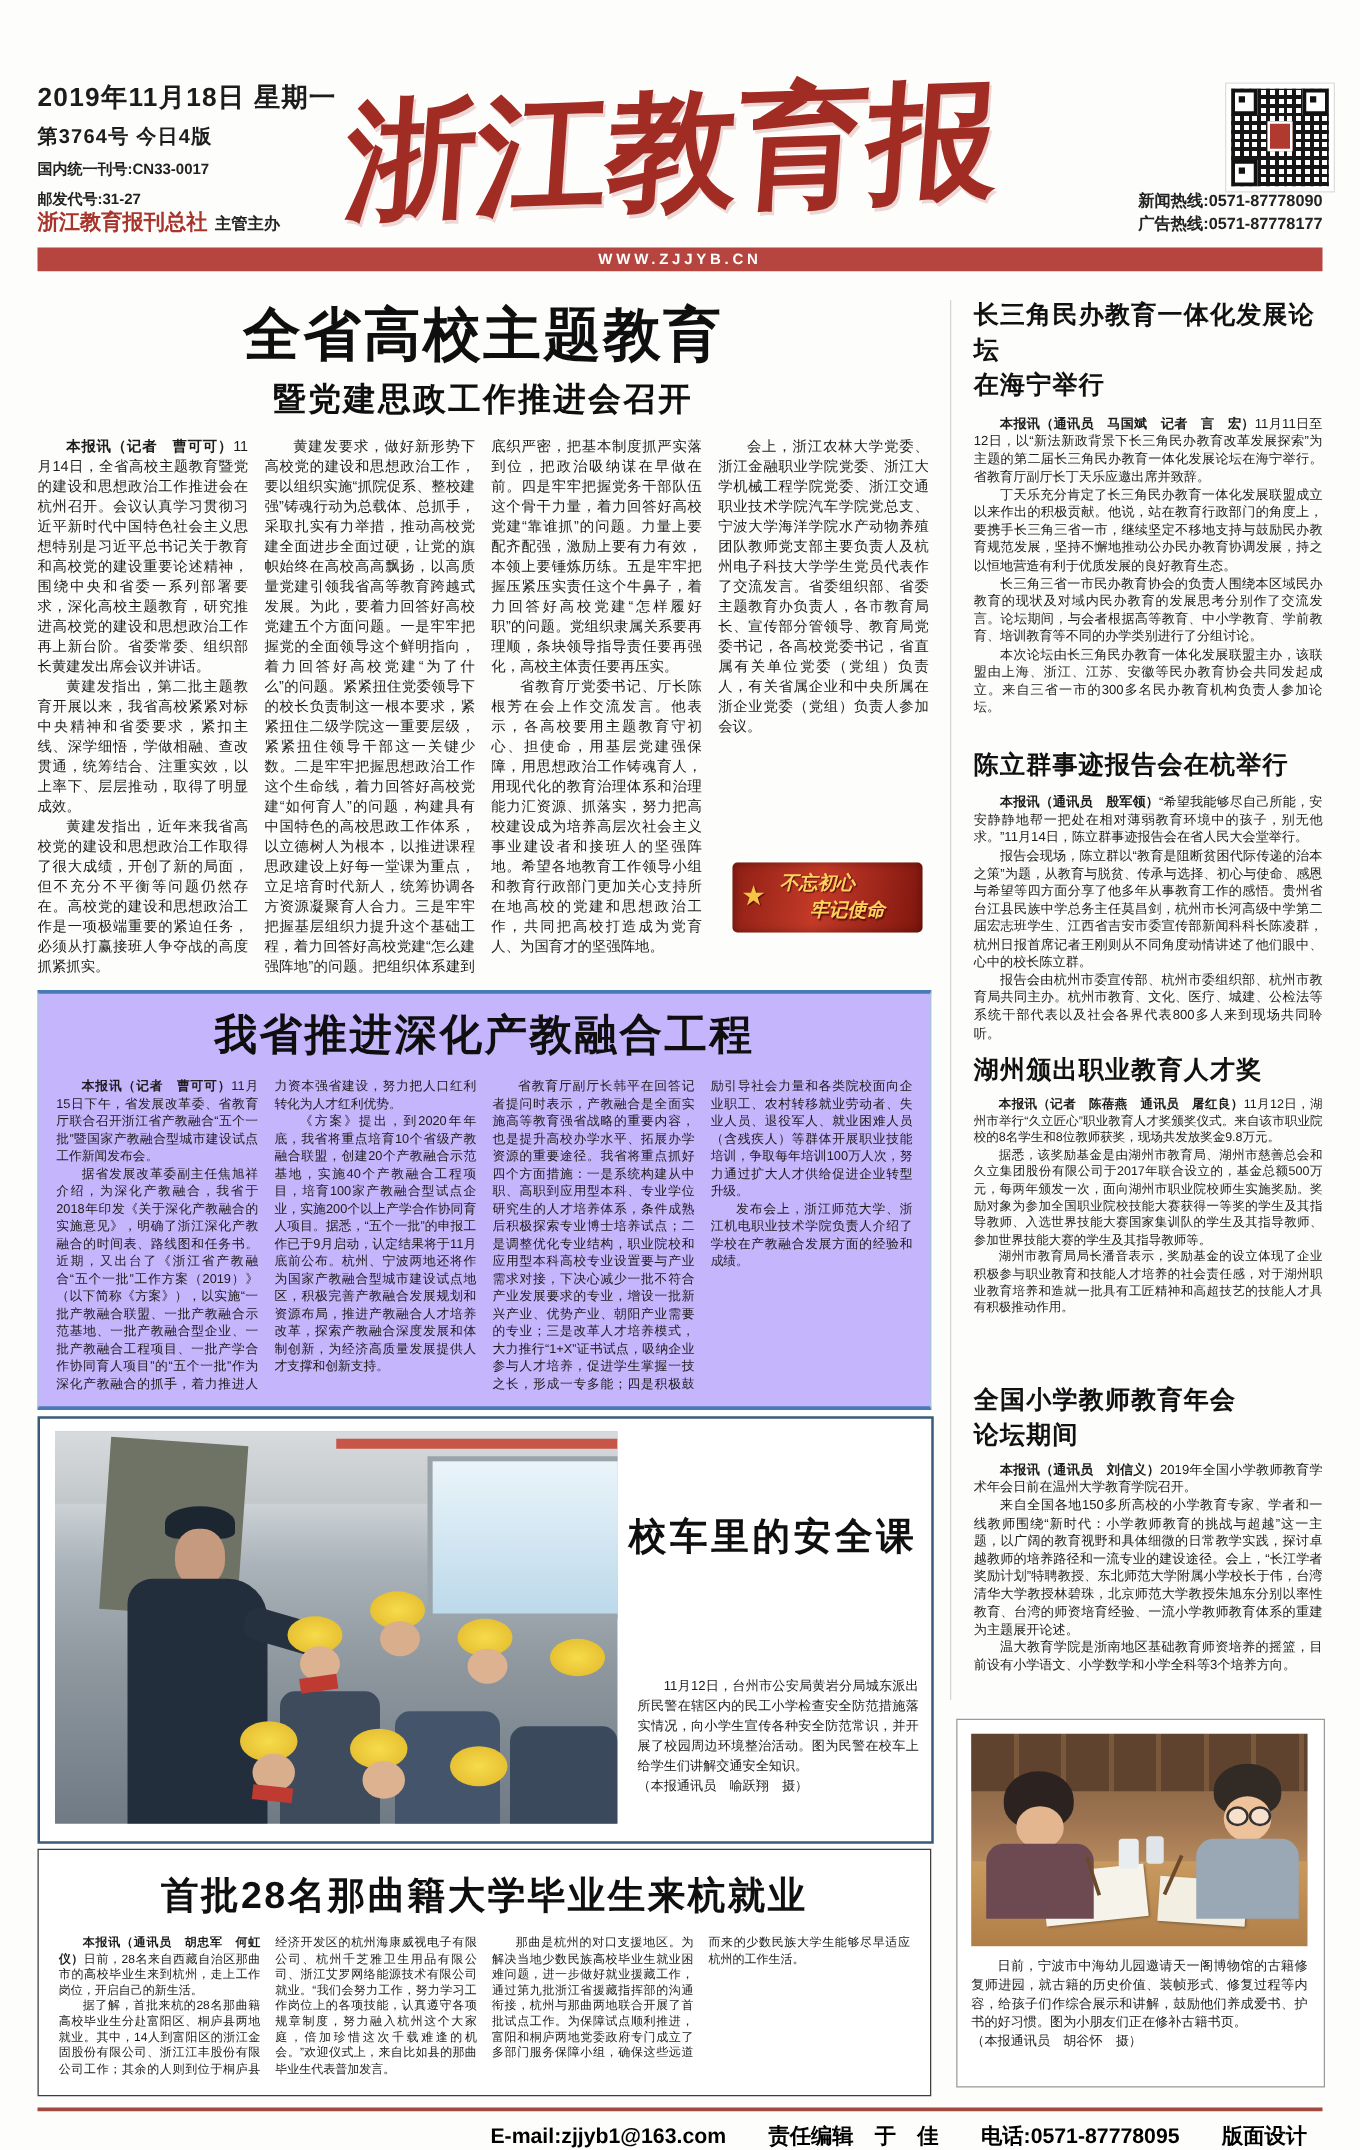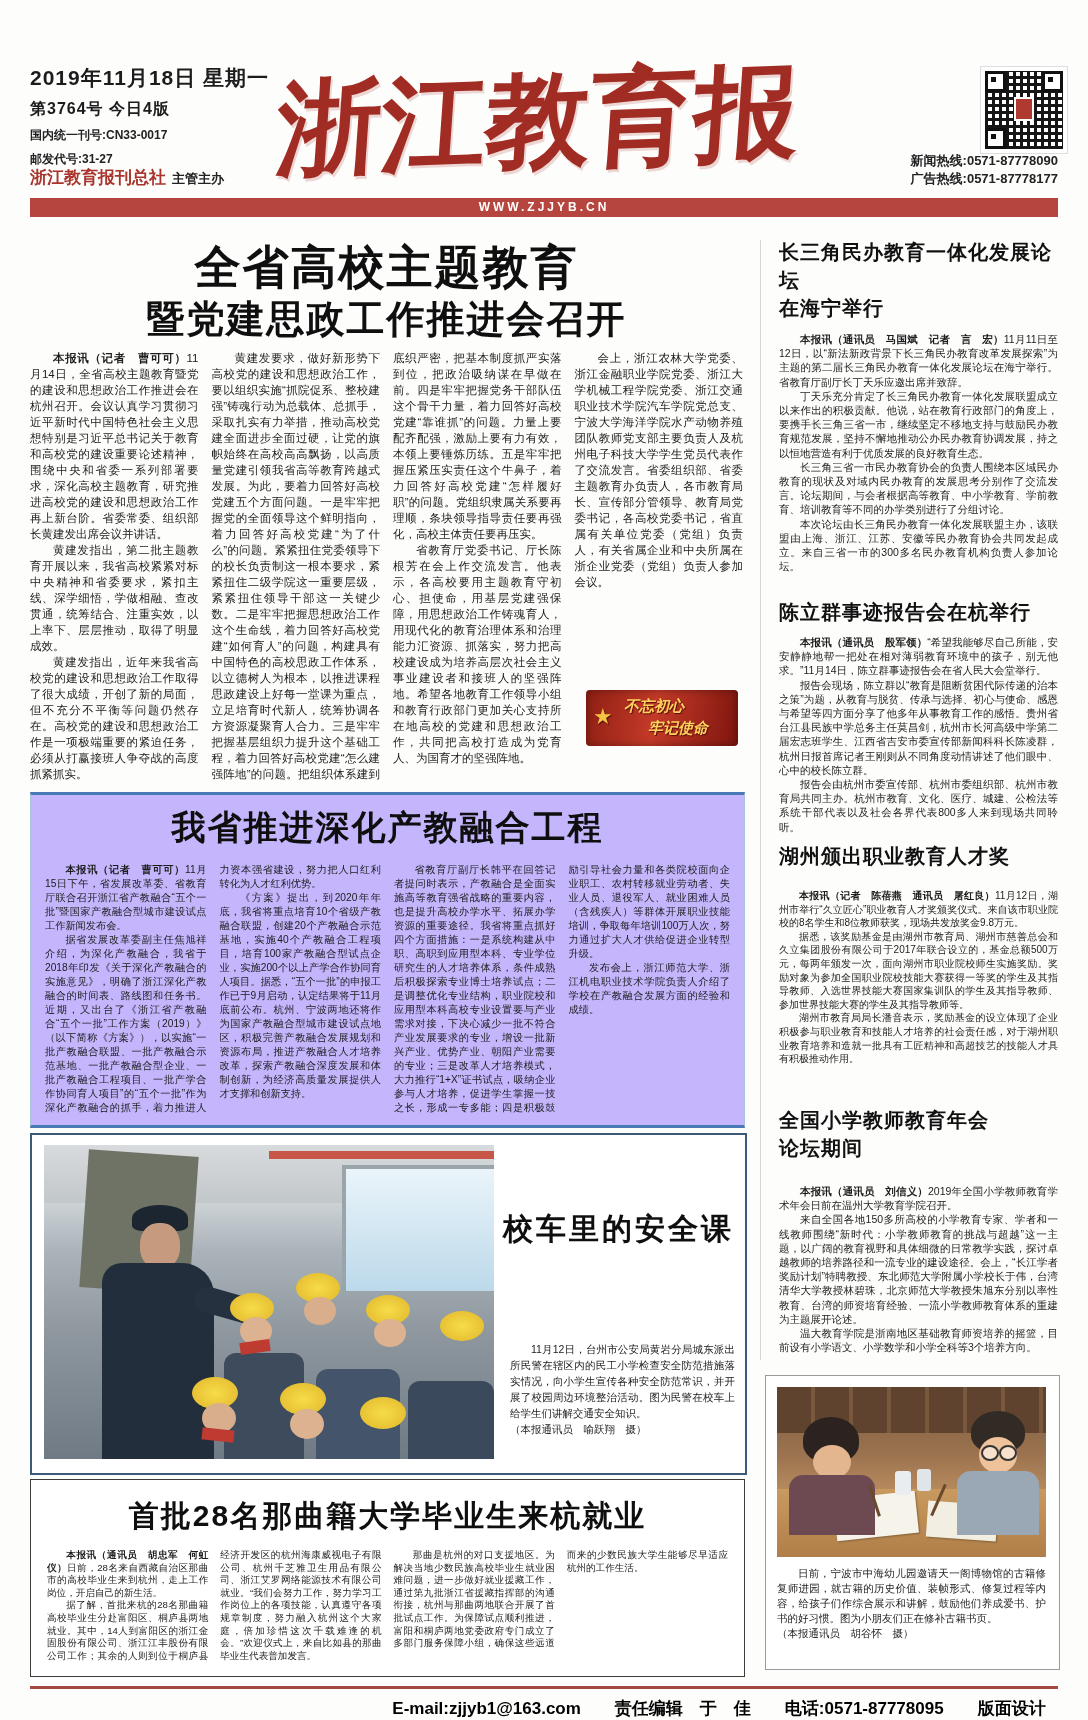--- a/index.html
+++ b/index.html
@@ -102,21 +102,21 @@
   </div>
   <div class="abs hotlines" style="left:820px;top:152px;width:238px;">
     <div>新闻热线:0571-87778090</div>
     <div>广告热线:0571-87778177</div>
   </div>
 
   <div class="abs url-bar">WWW.ZJJYB.CN</div>
 
   <div class="abs" style="left:30px;top:240px;width:713px;">
     <div class="headline" style="font-size:46px;line-height:54px;">全省高校主题教育</div>
-    <div class="headline" style="font-size:38px;line-height:50px;">暨党建思政工作推进会召开</div>
+    <div class="headline" style="font-size:26px;line-height:50px;">暨党建思政工作推进会召开</div>
   </div>
 
   <div class="abs art main-cols" style="left:30px;top:350px;width:713px;height:436px;">
     <p><b>本报讯（记者　曹可可）</b><span>11月14日，全省高校主题教育暨党的建设和思想政治工作推进会在杭州召开。会议认真学习贯彻习近平新时代中国特色社会主义思想特别是习近平总书记关于教育和高校党的建设重要论述精神，围绕中央和省委一系列部署要求，深化高校主题教育，研究推进高校党的建设和思想政治工作再上新台阶。省委常委、组织部长黄建发出席会议并讲话。</span></p>
     <p><span>黄建发指出，第二批主题教育开展以来，我省高校紧紧对标中央精神和省委要求，紧扣主线、深学细悟，学做相融、查改贯通，统筹结合、注重实效，以上率下、层层推动，取得了明显成效。</span></p>
     <p><span>黄建发指出，近年来我省高校党的建设和思想政治工作取得了很大成绩，开创了新的局面，但不充分不平衡等问题仍然存在。高校党的建设和思想政治工作是一项极端重要的紧迫任务，必须从打赢接班人争夺战的高度抓紧抓实。</span></p>
     <p><span>黄建发要求，做好新形势下高校党的建设和思想政治工作，要以组织实施“抓院促系、整校建强”铸魂行动为总载体、总抓手，采取扎实有力举措，推动高校党建全面进步全面过硬，让党的旗帜始终在高校高高飘扬，以高质量党建引领我省高等教育跨越式发展。为此，要着力回答好高校党建五个方面问题。一是牢牢把握党的全面领导这个鲜明指向，着力回答好高校党建“为了什么”的问题。紧紧扭住党委领导下的校长负责制这一根本要求，紧紧扭住二级学院这一重要层级，紧紧扭住领导干部这一关键少数。二是牢牢把握思想政治工作这个生命线，着力回答好高校党建“如何育人”的问题，构建具有中国特色的高校思政工作体系，以立德树人为根本，以推进课程思政建设上好每一堂课为重点，立足培育时代新人，统筹协调各方资源凝聚育人合力。三是牢牢把握基层组织力提升这个基础工程，着力回答好高校党建“怎么建强阵地”的问题。把组织体系建到底织严密，把基本制度抓严实落到位，把政治吸纳谋在早做在前。四是牢牢把握党务干部队伍这个骨干力量，着力回答好高校党建“靠谁抓”的问题。力量上要配齐配强，激励上要有力有效，本领上要锤炼历练。五是牢牢把握压紧压实责任这个牛鼻子，着力回答好高校党建“怎样履好职”的问题。党组织隶属关系要再理顺，条块领导指导责任要再强化，高校主体责任要再压实。</span></p>
     <p><span>省教育厅党委书记、厅长陈根芳在会上作交流发言。他表示，各高校要用主题教育守初心、担使命，用基层党建强保障，用思想政治工作铸魂育人，用现代化的教育治理体系和治理能力汇资源、抓落实，努力把高校建设成为培养高层次社会主义事业建设者和接班人的坚强阵地。希望各地教育工作领导小组和教育行政部门更加关心支持所在地高校的党建和思想政治工作，共同把高校打造成为党育人、为国育才的坚强阵地。</span></p>
     <p><span>会上，浙江农林大学党委、浙江金融职业学院党委、浙江大学机械工程学院党委、浙江交通职业技术学院汽车学院党总支、宁波大学海洋学院水产动物养殖团队教师党支部主要负责人及杭州电子科技大学学生党员代表作了交流发言。省委组织部、省委主题教育办负责人，各市教育局长、宣传部分管领导、教育局党委书记，各高校党委书记，省直属有关单位党委（党组）负责人，有关省属企业和中央所属在浙企业党委（党组）负责人参加会议。</span></p>
   </div>
@@ -155,31 +155,31 @@
     <div class="side-head">陈立群事迹报告会在杭举行</div>
     <div class="art side-body" style="margin-top:9px;">
       <p><b>本报讯（通讯员　殷军领）</b><span>“希望我能够尽自己所能，安安静静地帮一把处在相对薄弱教育环境中的孩子，别无他求。”11月14日，陈立群事迹报告会在省人民大会堂举行。</span></p>
       <p><span>报告会现场，陈立群以“教育是阻断贫困代际传递的治本之策”为题，从教育与脱贫、传承与选择、初心与使命、感恩与希望等四方面分享了他多年从事教育工作的感悟。贵州省台江县民族中学总务主任莫昌剑，杭州市长河高级中学第二届宏志班学生、江西省吉安市委宣传部新闻科科长陈凌群，杭州日报首席记者王刚则从不同角度动情讲述了他们眼中、心中的校长陈立群。</span></p>
       <p><span>报告会由杭州市委宣传部、杭州市委组织部、杭州市教育局共同主办。杭州市教育、文化、医疗、城建、公检法等系统干部代表以及社会各界代表800多人来到现场共同聆听。</span></p>
     </div>
   </div>
 
   <div class="abs" style="left:779px;top:842px;width:279px;">
     <div class="side-head">湖州颁出职业教育人才奖</div>
-    <div class="art side-body-sm" style="margin-top:19px;">
+    <div class="art side-body-sm" style="margin-top:7px;">
       <p><b>本报讯（记者　陈蓓燕　通讯员　屠红良）</b><span>11月12日，湖州市举行“久立匠心”职业教育人才奖颁奖仪式。来自该市职业院校的8名学生和8位教师获奖，现场共发放奖金9.8万元。</span></p>
       <p><span>据悉，该奖励基金是由湖州市教育局、湖州市慈善总会和久立集团股份有限公司于2017年联合设立的，基金总额500万元，每两年颁发一次，面向湖州市职业院校师生实施奖励。奖励对象为参加全国职业院校技能大赛获得一等奖的学生及其指导教师、入选世界技能大赛国家集训队的学生及其指导教师、参加世界技能大赛的学生及其指导教师等。</span></p>
       <p><span>湖州市教育局局长潘音表示，奖励基金的设立体现了企业积极参与职业教育和技能人才培养的社会责任感，对于湖州职业教育培养和造就一批具有工匠精神和高超技艺的技能人才具有积极推动作用。</span></p>
     </div>
   </div>
 
   <div class="abs" style="left:779px;top:1106px;width:279px;">
     <div class="side-head">全国小学教师教育年会</div>
     <div class="side-head">论坛期间</div>
-    <div class="art side-body" style="margin-top:22px;">
+    <div class="art side-body" style="margin-top:7px;">
       <p><b>本报讯（通讯员　刘信义）</b><span>2019年全国小学教师教育学术年会日前在温州大学教育学院召开。</span></p>
       <p><span>来自全国各地150多所高校的小学教育专家、学者和一线教师围绕“新时代：小学教师教育的挑战与超越”这一主题，以广阔的教育视野和具体细微的日常教学实践，探讨卓越教师的培养路径和一流专业的建设途径。会上，“长江学者奖励计划”特聘教授、东北师范大学附属小学校长于伟，台湾清华大学教授林碧珠，北京师范大学教授朱旭东分别以率性教育、台湾的师资培育经验、一流小学教师教育体系的重建为主题展开论述。</span></p>
       <p><span>温大教育学院是浙南地区基础教育师资培养的摇篮，目前设有小学语文、小学数学和小学全科等3个培养方向。</span></p>
     </div>
   </div>
 
   <div class="abs bus-box">
     <div class="bus-photo">
       <div class="sh" style="left:0;top:0;width:450px;height:58px;background:linear-gradient(#d8dbdd,#c2c7ca);"></div>
       <div class="sh" style="left:225px;top:6px;width:225px;height:8px;background:#c75548;"></div>

